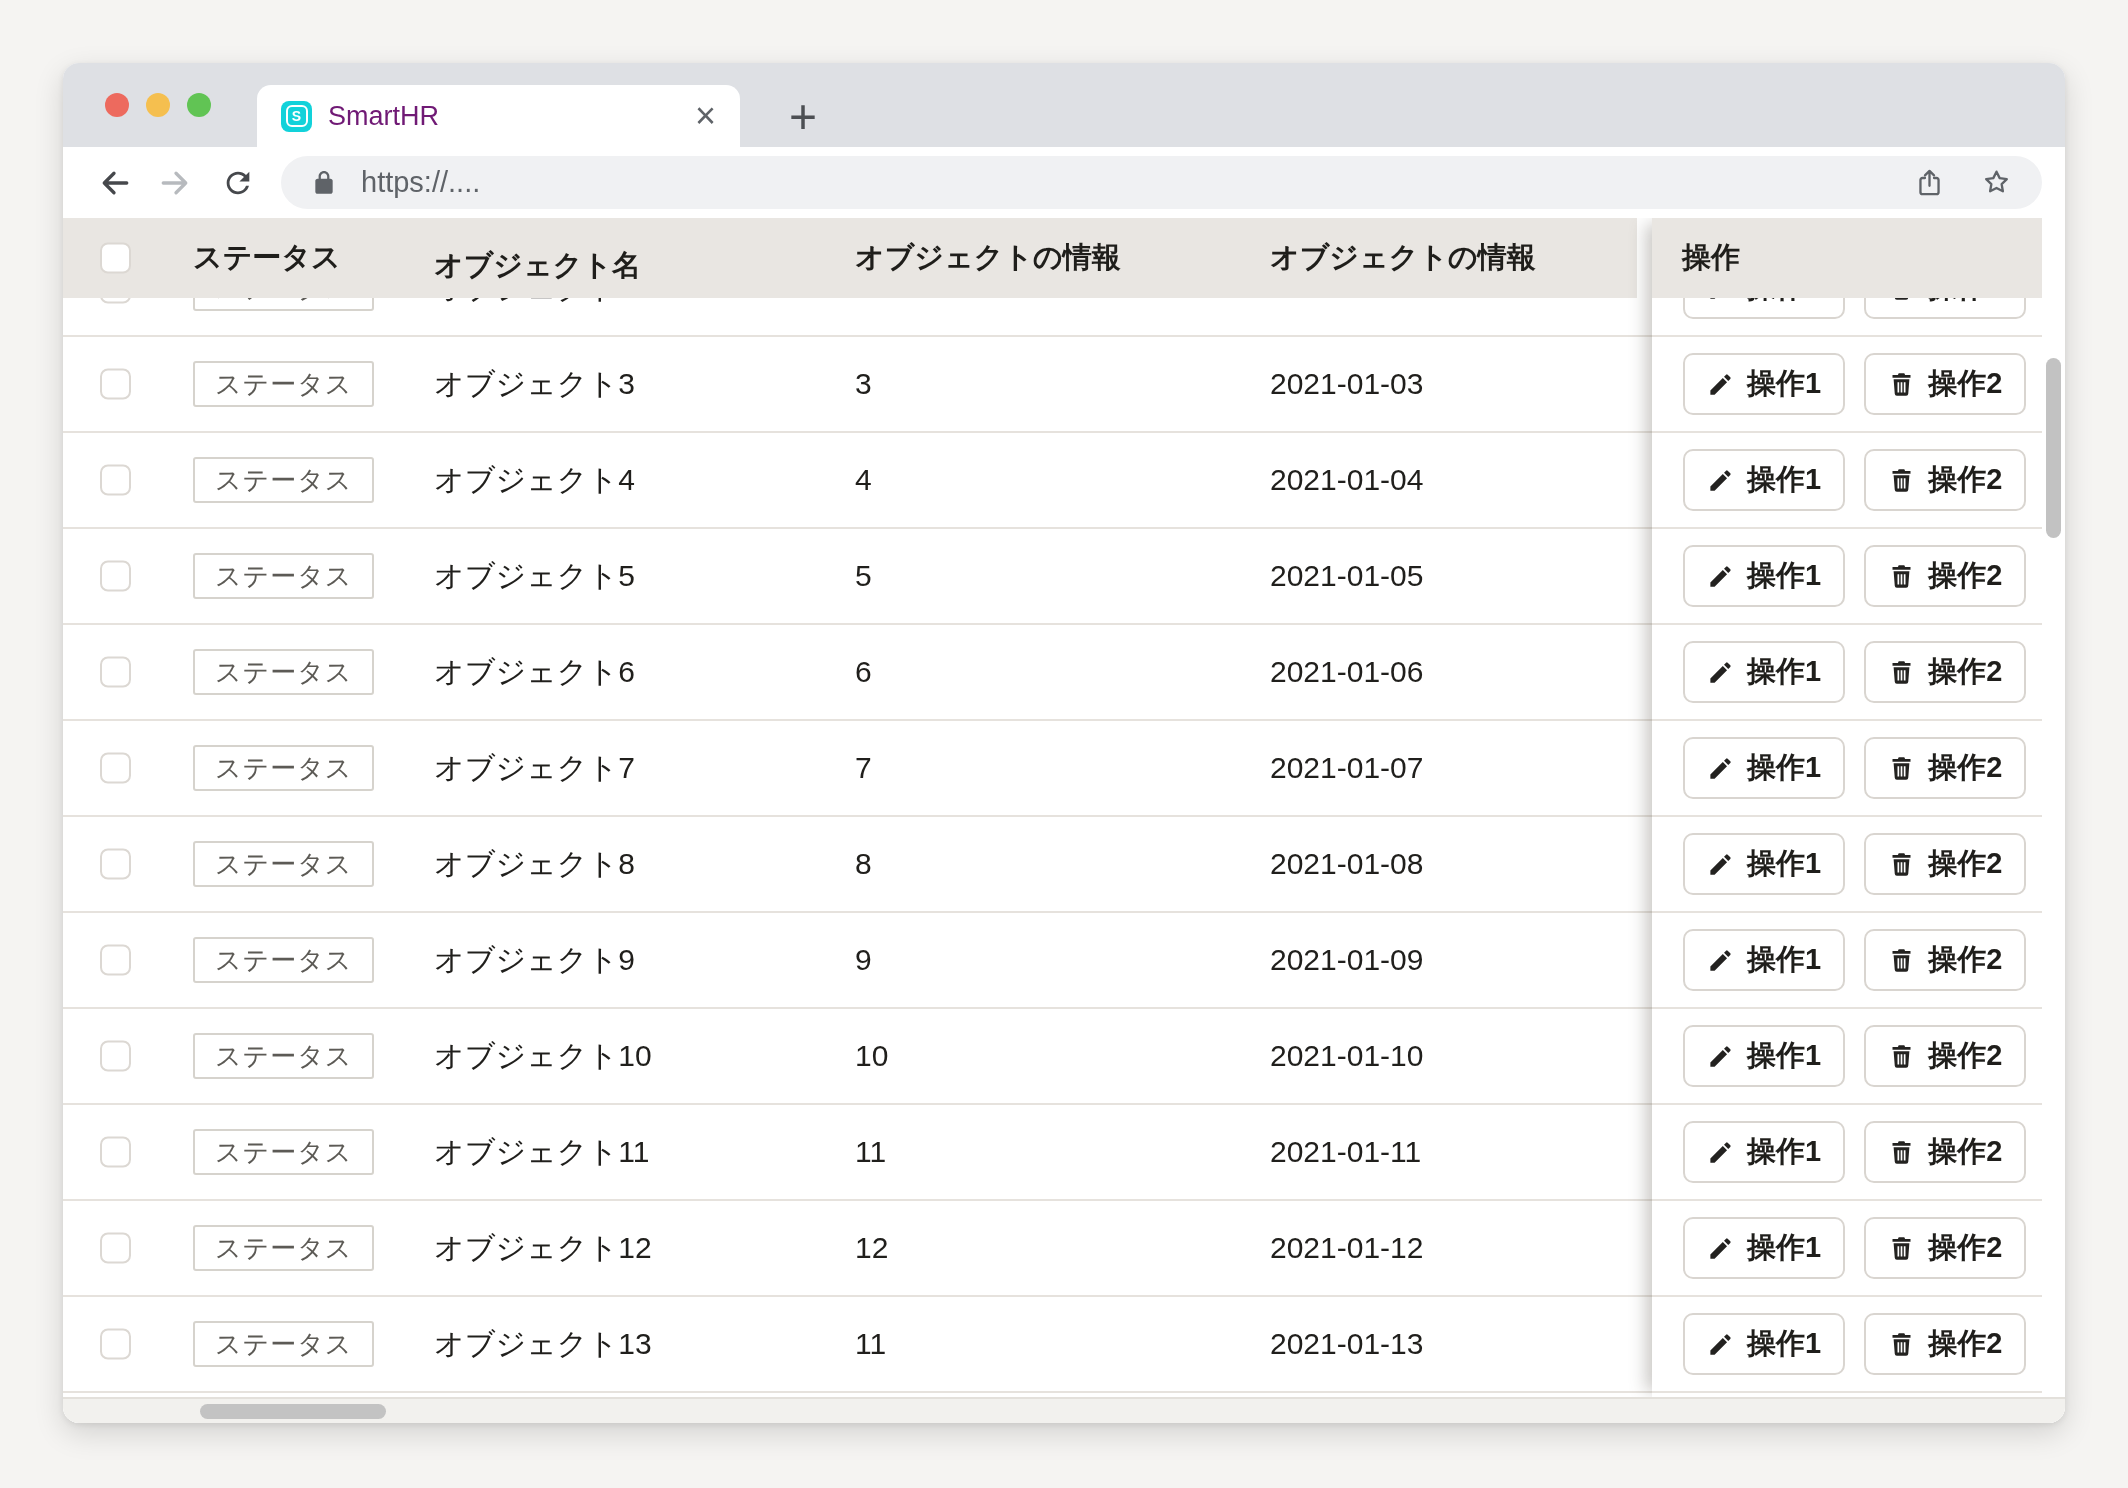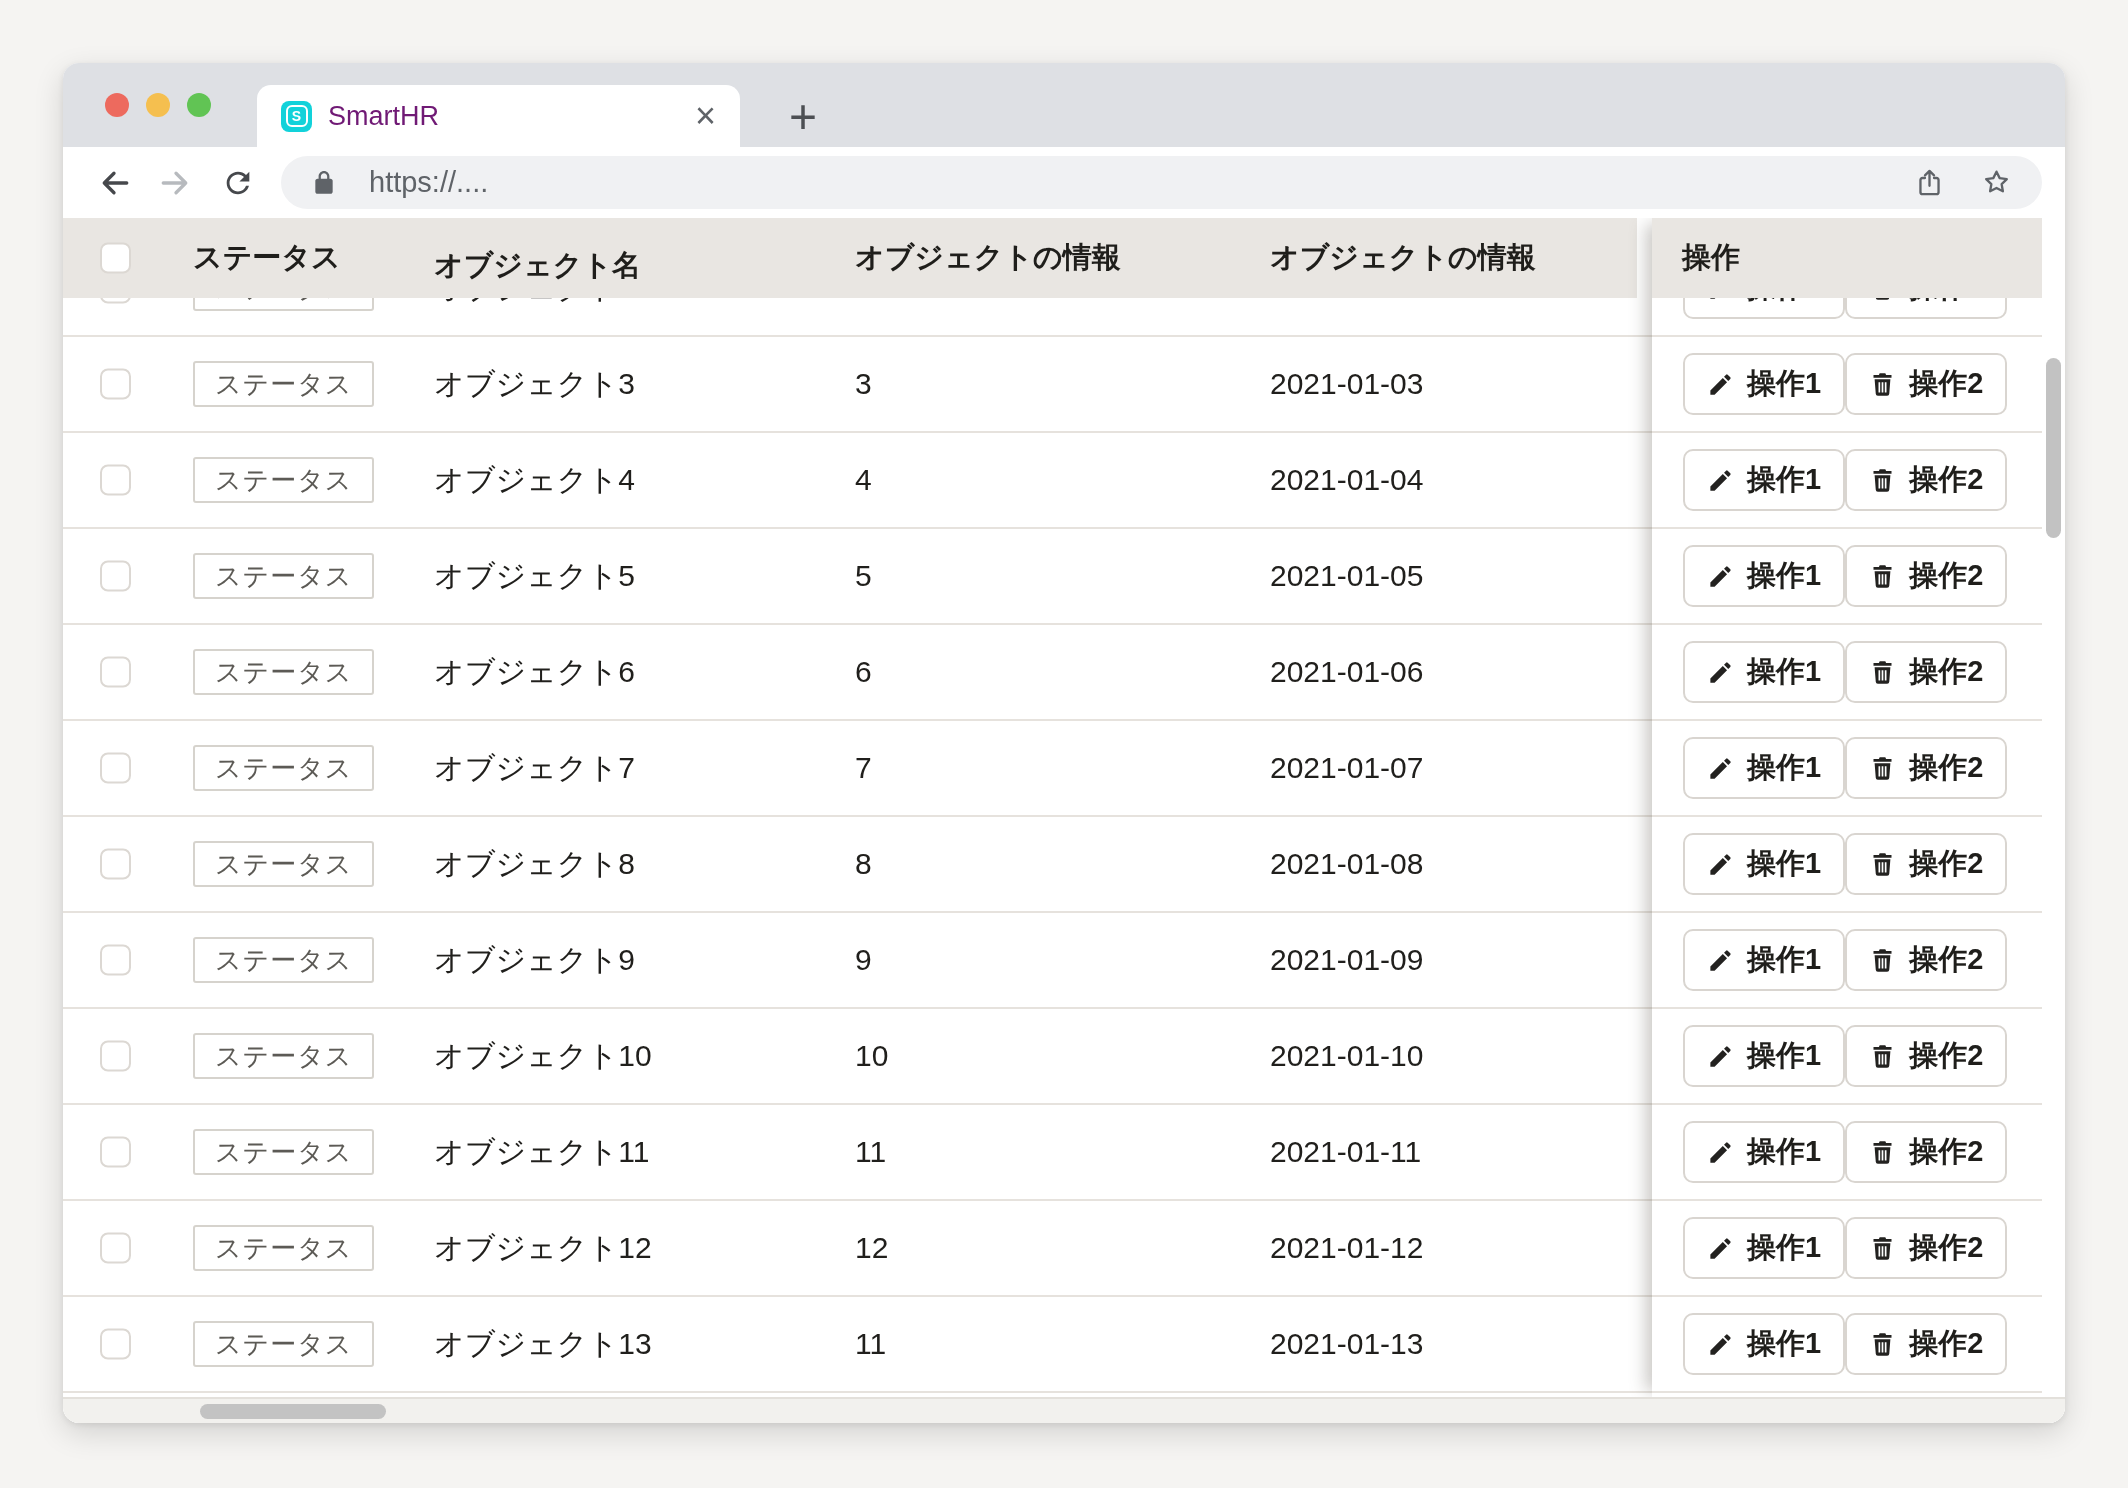--- a/index.html
+++ b/index.html
@@ -41,21 +41,21 @@
   .newtab {
     position:absolute; left:705px; top:22px; height:62px; width:70px;
     display:flex; align-items:center; justify-content:center;
     font-size:48px; font-weight:300; color:#4c4f53;
   }
   
   .toolbar { height:71px; background:#fff; display:flex; align-items:center; padding-left:20px; }
   .nav-btn { width:62px; height:62px; display:flex; align-items:center; justify-content:center; flex:none; }
   .urlbar {
     flex:1; height:53px; background:#f0f1f3; border-radius:27px;
-    margin:0 23px 0 12px; display:flex; align-items:center; padding:0 30px; gap:32px;
+    margin:0 23px 0 12px; display:flex; align-items:center; padding:0 30px; gap:24px;
   }
   .url-text { font-size:29px; color:#5f6368; }
   .url-actions { margin-left:auto; display:flex; align-items:center; gap:36px; }
   
   .content { position:relative; height:1205px; background:#fff; overflow:hidden; }
   .main-pane { position:absolute; left:0; top:0; width:1979px; height:1179px; overflow:hidden; }
   .rows { position:absolute; left:0; top:23px; width:1589px; z-index:1; }
   .row { position:relative; height:96px; border-bottom:2px solid #e6e2dd; background:#fff; }
   .cell { position:absolute; top:50%; transform:translateY(-50%); font-size:30px; color:#201f1c; white-space:nowrap; }
   .c-cb    { left:37px; }
@@ -78,21 +78,21 @@
   }
   .h { position:absolute; top:50%; transform:translateY(-50%); font-weight:bold; font-size:29px; color:#1f1e1b; white-space:nowrap; }
   .h-status { left:130px; } .h-name { left:371px;margin-top:8px; } .h-info1 { left:792px; } .h-info2 { left:1207px; }
   
   .action-pane {
     position:absolute; left:1589px; top:0; width:390px; height:1179px;
     background:#fff; z-index:3; overflow:hidden;
     box-shadow:-12px 0 16px -6px rgba(90,84,76,.32);
   }
   .action-rows { position:absolute; left:0; top:23px; width:100%; z-index:1; }
-  .action-row { display:flex; align-items:center; padding-left:31px; }
+  .action-row { display:flex; align-items:center; padding-left:31px; gap:19px; }
   .btn {
     height:62px; border:2px solid #d9d5d0; border-radius:10px; background:#fff;
     display:flex; align-items:center; gap:13px; padding:0 22px;
     font-family:inherit; font-size:29px; font-weight:bold; color:#1f1e1b; cursor:default;
   }
   .action-head { position:absolute; left:0; top:0; width:100%; height:80px; background:#e9e6e2; z-index:2; }
   .h-actions { left:30px;font-family:Liberation Mono, monospace; }
   
   .htrack {
     position:absolute; left:0; bottom:0; width:100%; height:26px;

